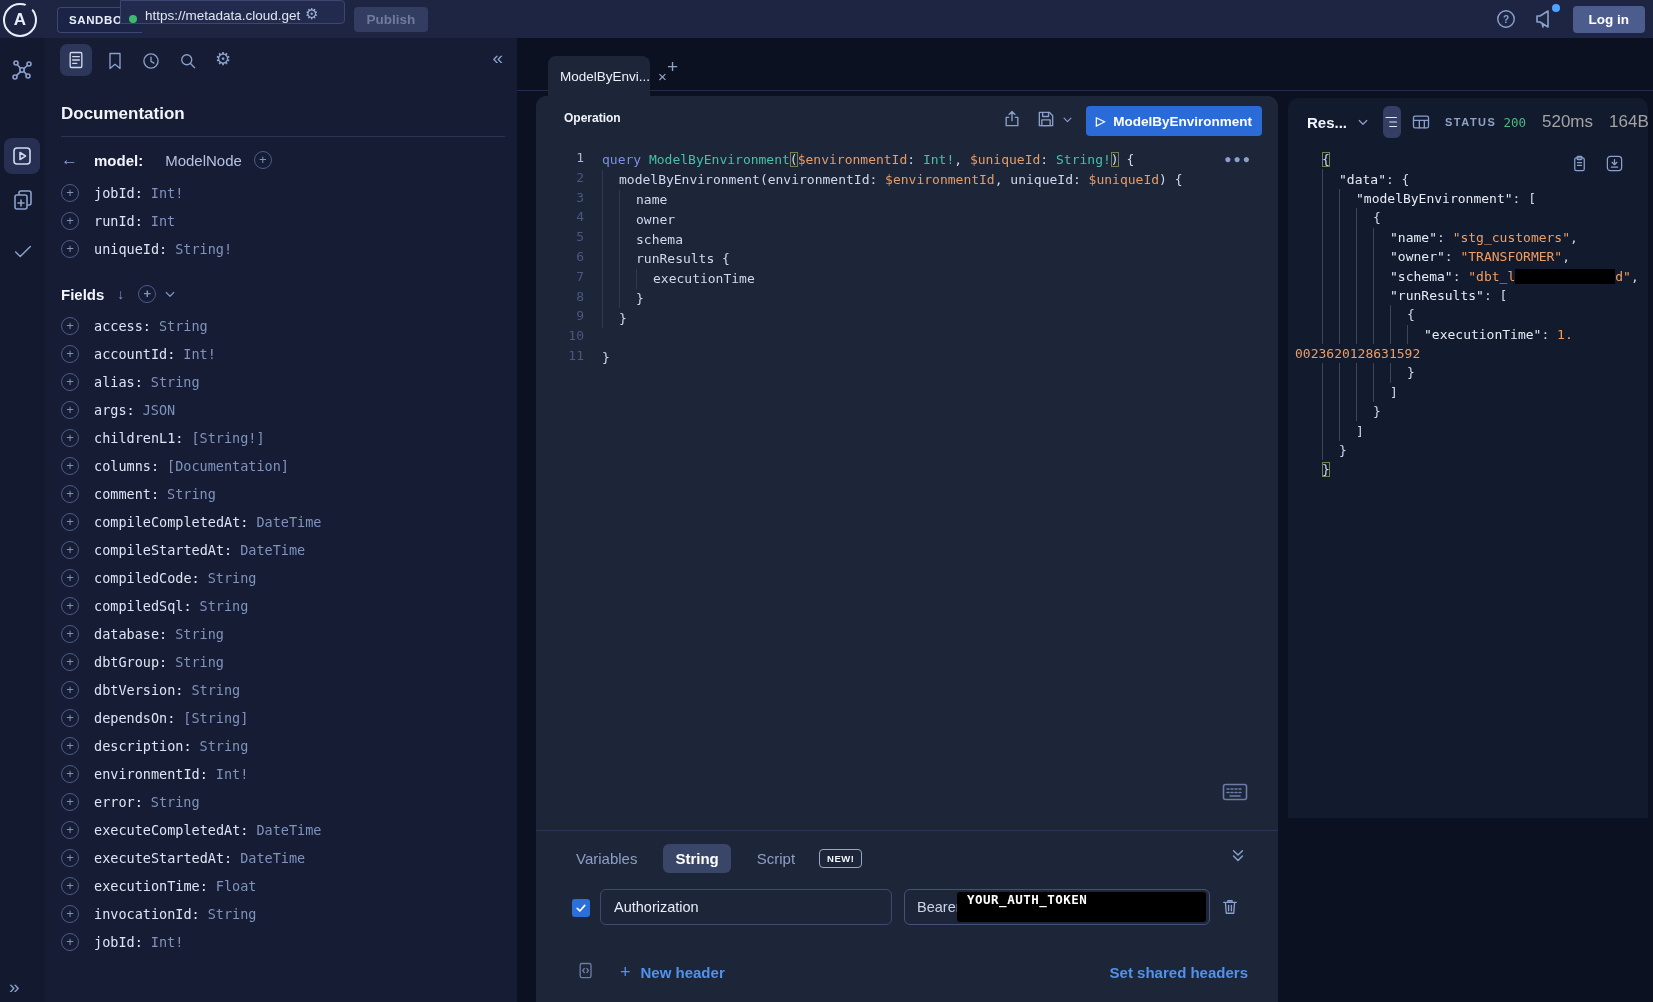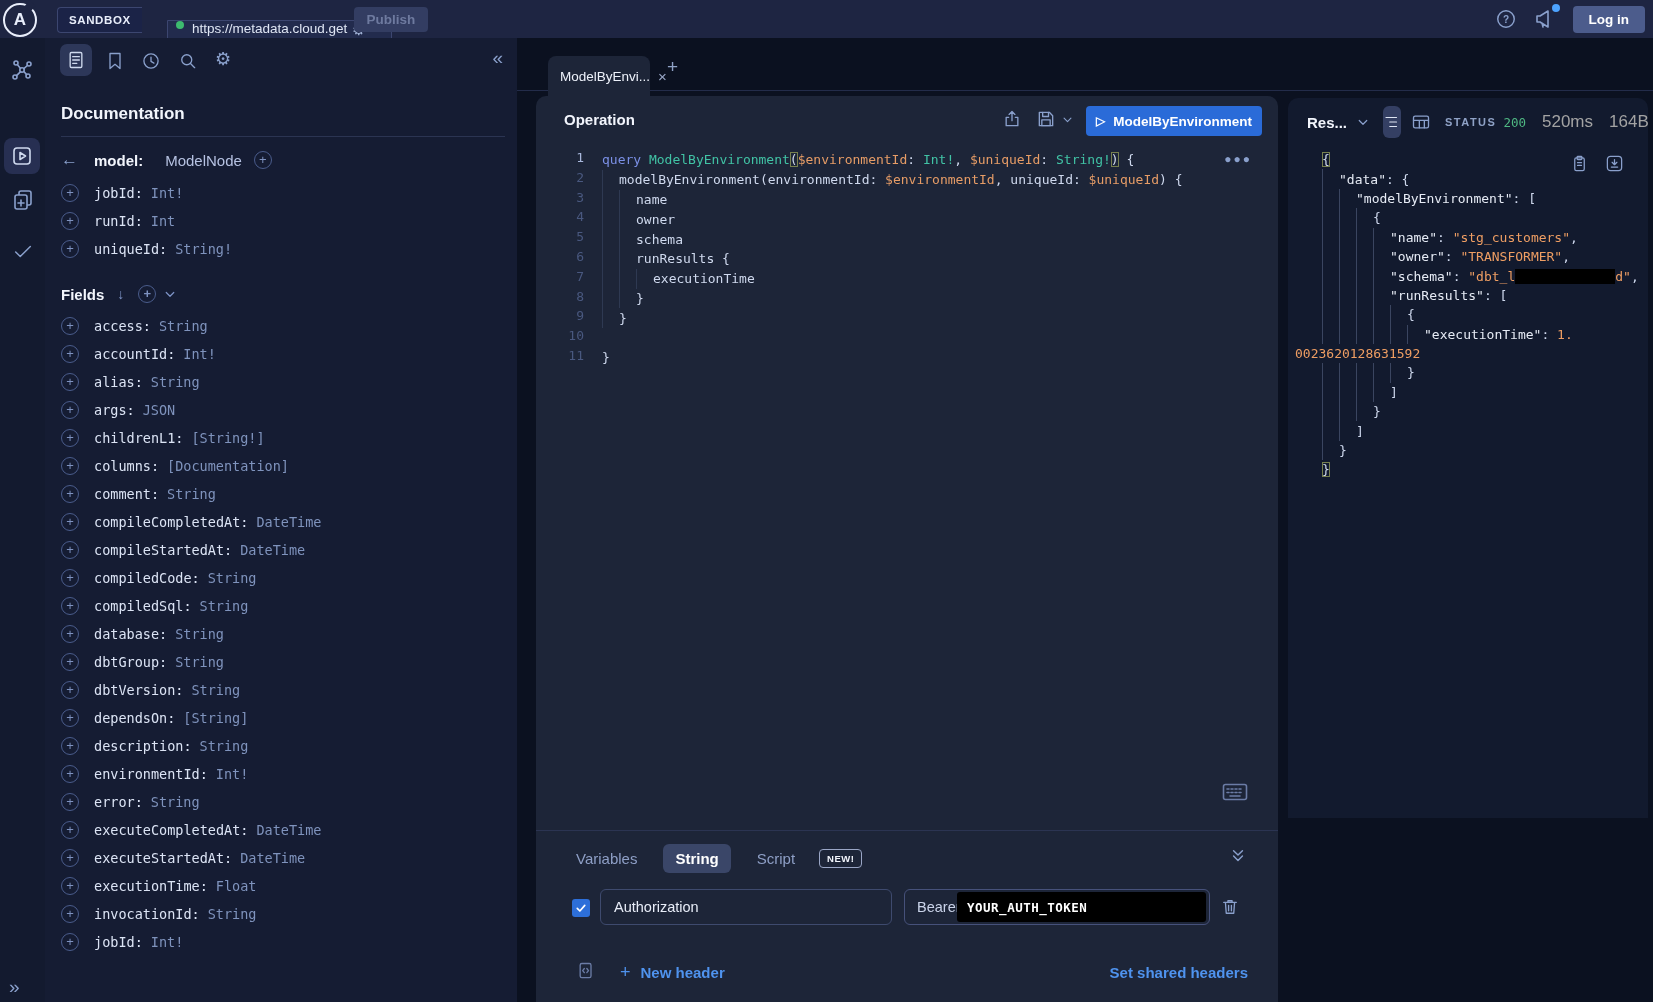--- a/index.html
+++ b/index.html
@@ -9,22 +9,22 @@
   .ic{stroke:currentColor;fill:none;stroke-width:1.6;stroke-linecap:round;stroke-linejoin:round;}
 
   
   .topbar{position:absolute;left:0;top:0;width:100%;height:38px;background:#1e2542;}
   .logo{position:absolute;left:3px;top:3px;width:30px;height:30px;border:2px solid #e9eefb;border-radius:50%;
     display:flex;align-items:center;justify-content:center;font-weight:bold;font-size:17px;color:#e9eefb;}
   .logo:after{content:"";position:absolute;top:-3px;right:1px;width:8px;height:8px;background:#1e2542;transform:rotate(40deg);}
   .chip-sandbox{position:absolute;left:57px;top:7px;height:24px;padding:0 11px;display:flex;align-items:center;
     background:#1b2347;border:1px solid #3c4670;border-right:none;border-radius:4px 0 0 4px;
     font-size:11.5px;font-weight:bold;letter-spacing:.6px;color:#e9eefb;}
-  .chip-url{position:absolute;left:120px;top:20px;width:225px;height:24px;background:#222b4d;border:1px solid #3c4670;
-    border-radius:0 4px 4px 0;display:flex;align-items:flex-start;padding:0 8px;box-sizing:border-box;margin-left:47px;}
+  .chip-url{position:absolute;left:120px;top:0;width:225px;height:24px;background:#222b4d;border:1px solid #3c4670;
+    border-radius:0 4px 4px 0;display:flex;align-items:flex-end;padding:0 8px;box-sizing:border-box;}
   .greendot{width:8px;height:8px;border-radius:50%;background:#3dba6f;margin-right:8px;flex:none;}
   .urltext{font-size:13.5px;color:#dfe6f4;white-space:nowrap;overflow:hidden;width:158px;}
   .urlgear{color:#9fb0d4;font-size:15px;margin-left:2px;}
   .btn-publish{position:absolute;left:354px;top:7px;width:74px;height:25px;background:#333d62;border-radius:4px;
     display:flex;align-items:center;justify-content:center;font-size:13.5px;font-weight:bold;color:#6e7a9f;}
   .tb-right{position:absolute;right:8px;top:0;height:38px;display:flex;align-items:center;gap:16px;}
   .tb-ic{color:#8aa0cc;position:relative;}
   .notifdot{position:absolute;top:-3px;right:-3px;width:8px;height:8px;border-radius:50%;background:#4da3ff;}
   .btn-login{height:27px;padding:0 16px;background:#4c5c8c;border-radius:4px;display:flex;align-items:center;
     font-size:13.5px;font-weight:bold;color:#fff;}
@@ -63,21 +63,21 @@
   
   .tabbar{position:absolute;left:517px;top:48px;right:0;height:42px;border-bottom:1px solid #232c4a;}
   .tab{position:absolute;left:31px;top:8px;width:102px;height:40px;background:#1d2538;border-radius:8px 8px 0 0;
     display:flex;align-items:center;padding:0 12px;box-sizing:border-box;font-size:13.5px;color:#edf1fa;}
   .tab-close{margin-left:8px;color:#9aa8c8;font-size:15px;}
   .tab-new{position:absolute;left:150px;top:8px;font-size:19px;color:#8fa2c6;}
 
   
   .card{position:absolute;left:536px;top:96px;width:742px;height:906px;background:#1d2538;border-radius:10px 10px 0 0;}
   .op-header{position:absolute;left:0;top:0;width:100%;height:50px;}
-  .op-title{position:absolute;left:28px;top:15px;font-size:15px;font-weight:bold;color:#f2f5fc;}
+  .op-title{position:absolute;left:28px;top:15px;font-size:12px;font-weight:bold;color:#f2f5fc;}
   .op-ic{position:absolute;top:13px;color:#8aa0cc;}
   .btn-run{position:absolute;left:550px;top:10px;width:176px;height:30px;background:#2a6bd8;border-radius:4px;
     display:flex;align-items:center;justify-content:center;gap:8px;color:#fff;font-size:13.5px;font-weight:bold;}
   .run-play{font-size:12px;}
   .editor{position:absolute;left:0;top:54px;right:0;}
   .cl{display:flex;align-items:stretch;height:19.8px;font-size:13px;font-family:"DejaVu Sans Mono",monospace;}
   .gut{flex:none;width:48px;text-align:right;padding-right:18px;color:#49587f;}
   .gut.act{color:#a9b8dc;}
   .ind{flex:none;width:16px;border-left:1px solid #2e3952;}
   .lt{white-space:pre;display:flex;align-items:center;}
@@ -98,21 +98,21 @@
   .hrow{position:absolute;left:0;top:793px;width:100%;height:38px;}
   .cbx{position:absolute;left:36px;top:10px;width:18px;height:18px;background:#2d6fd9;border-radius:3px;
     display:flex;align-items:center;justify-content:center;color:#fff;}
   .inp-key{position:absolute;left:64px;top:0;width:292px;height:36px;box-sizing:border-box;background:transparent;
     border:1px solid #3e4a6e;border-radius:6px;color:#e8edf8;font-size:14.5px;padding:0 13px;
     font-family:"Liberation Sans",sans-serif;}
   .inp-val{position:absolute;left:368px;top:0;width:306px;height:36px;box-sizing:border-box;
     border:1px solid #46517a;border-radius:6px;display:flex;align-items:center;padding-left:12px;}
   .bearer{font-size:14.5px;color:#cbd4ea;}
   .tokenbar{position:absolute;left:52px;right:3px;top:2px;bottom:2px;background:#000;border-radius:3px;
-    display:flex;align-items:center;padding-left:10px;}
+    display:flex;align-items:flex-start;padding-left:10px;}
   .tokentext{font-family:"DejaVu Sans Mono",monospace;font-size:12.5px;font-weight:bold;color:#fff;letter-spacing:.5px;}
   .trash{position:absolute;left:684px;top:8px;color:#8aa0cc;}
   .io-bottom{position:absolute;left:0;top:862px;width:100%;height:30px;}
   .scripticon{position:absolute;left:40px;top:3px;color:#6b7ca6;}
   .newheader{position:absolute;left:84px;top:4px;display:flex;align-items:center;gap:10px;
     color:#4f93ee;font-size:15px;font-weight:bold;}
   .nh-plus{font-size:18px;font-weight:normal;}
   .sharedheaders{position:absolute;right:30px;top:6px;color:#4f93ee;font-size:15px;font-weight:bold;}
 
   

